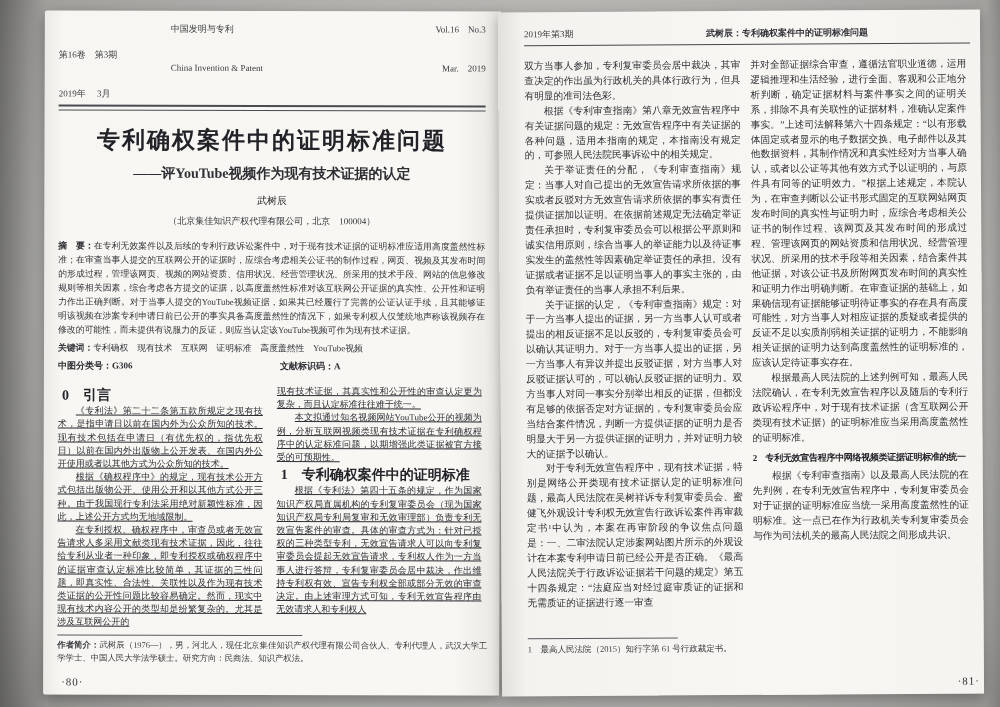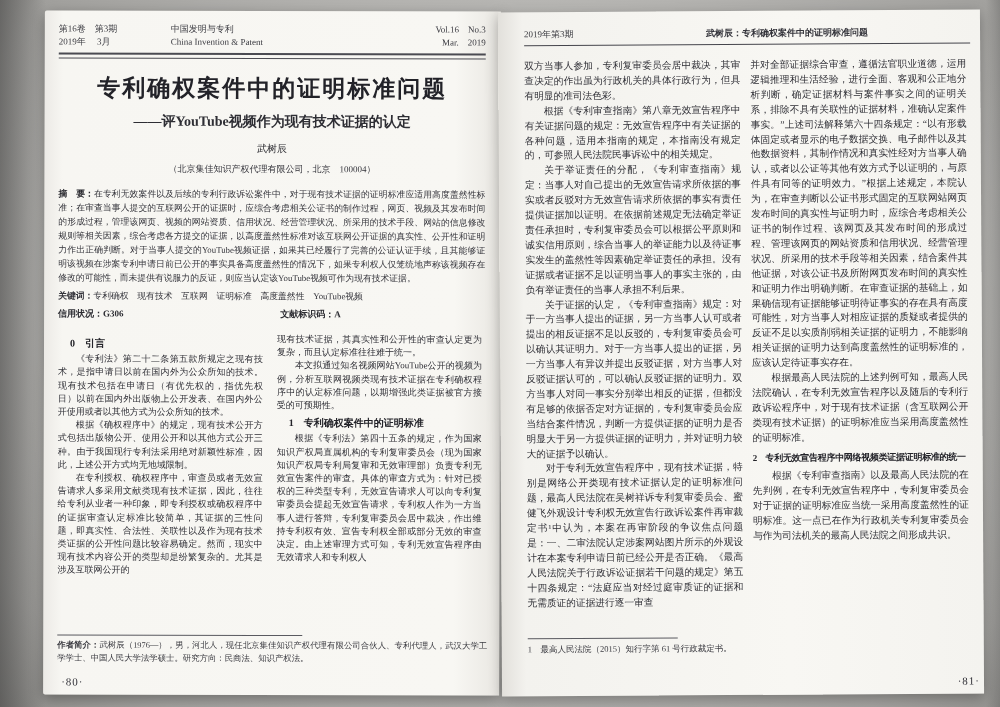--- a/index.html
+++ b/index.html
@@ -25,41 +25,41 @@
     background:linear-gradient(90deg,#e2e0db 0%,#f3f2ee 5%,#f8f7f3 60%,#f4f3ef 100%);
     box-shadow:0 4px 14px rgba(0,0,0,.3);
     transform:rotate(-0.35deg);
   }
   .inner{position:relative;width:100%;height:100%;box-sizing:border-box;}
   .page.left .inner{padding:12px 15px 0 14px;}
   .page.right .inner{padding:16px 10px 0 26px;}
 
   
   .jhead{display:flex;justify-content:space-between;font-size:9px;line-height:13px;color:#3a3a40;}
-  .jhead .hl{width:112px;}
+  .jhead .hl{width:112px;margin-top:26px;}
   .jhead .hc{flex:1;text-align:left;}
   .jhead .hr{width:92px;text-align:right;}
   .dbl-rule{margin-top:4px;height:3px;border-top:2px solid #4b4b52;border-bottom:1px solid #4b4b52;}
 
   .art-title{margin-top:14px;text-align:center;font-size:23px;font-weight:bold;letter-spacing:2px;color:#222228;}
   .art-subtitle{margin-top:9px;text-align:center;font-size:14px;font-weight:bold;color:#2e2e34;}
   .art-author{margin-top:11px;text-align:center;font-size:10px;}
   .art-affil{margin-top:7px;text-align:center;font-size:9px;color:#33333a;}
 
   .abstract{margin-top:11px;font-size:8.8px;line-height:14px;text-align:justify;color:#33333a;}
   .abstract b{color:#26262c;}
   .kw-line{margin-top:5px;font-size:8.8px;line-height:13px;color:#33333a;}
   .clc-row{display:flex;margin-top:5px;font-size:9px;font-weight:bold;color:#2c2c32;}
   .clc-row .clc{width:52%;}
 
   .cols{display:flex;gap:14px;margin-top:12px;}
   .col{width:205px;font-size:9px;line-height:13.2px;text-align:justify;color:#2e2e35;}
-  .col p{margin:0;text-indent:2em;}
+  .col p{margin:0;text-indent:2em;text-decoration:underline;}
   .col p.cont{text-indent:0;}
-  .sec-heading{font-weight:bold;margin:4px 12px 3px;font-size:10px;color:#232329;}
+  .sec-heading{font-weight:bold;margin:4px 4px 3px;font-size:14px;color:#232329;}
 
   .lfoot{position:absolute;left:14px;bottom:30px;width:430px;font-size:8.4px;line-height:12.5px;color:#3a3a40;text-align:justify;}
   .lfoot .sep{width:245px;border-top:1px solid #5a5a60;margin-bottom:4px;}
   .pageno{position:absolute;bottom:7px;font-size:11px;color:#2e2e35;letter-spacing:1px;}
   .pageno.pl{left:18px;}
   .pageno.pr{right:4px;}
 
   
   .rhead{display:flex;font-size:9px;line-height:12px;color:#3a3a40;}
   .rhead .issue{width:150px;}
@@ -98,21 +98,21 @@
       <div class="art-author">武树辰</div>
       <div class="art-affil">（北京集佳知识产权代理有限公司，北京　100004）</div>
 
       <div class="abstract">
         <b>摘　要：</b><span>在专利无效案件以及后续的专利行政诉讼案件中，对于现有技术证据的证明标准应适用高度盖然性标准；在审查当事人提交的互联网公开的证据时，应综合考虑相关公证书的制作过程，网页、视频及其发布时间的形成过程，管理该网页、视频的网站资质、信用状况、经营管理状况、所采用的技术手段、网站的信息修改规则等相关因素，综合考虑各方提交的证据，以高度盖然性标准对该互联网公开证据的真实性、公开性和证明力作出正确判断。对于当事人提交的YouTube视频证据，如果其已经履行了完善的公证认证手续，且其能够证明该视频在涉案专利申请日前已公开的事实具备高度盖然性的情况下，如果专利权人仅笼统地声称该视频存在修改的可能性，而未提供有说服力的反证，则应当认定该YouTube视频可作为现有技术证据。</span>
       </div>
       <div class="kw-line">
         <b>关键词：</b><span>专利确权　现有技术　互联网　证明标准　高度盖然性　YouTube视频</span>
       </div>
       <div class="clc-row">
-        <div class="clc">信用状况：G306</div>
+        <div class="clc">中图分类号：G306</div>
         <div>文献标识码：A</div>
       </div>
 
       <div class="cols">
         <div class="col">
           <div class="sec-heading">0　引言</div>
           <p>《专利法》第二十二条第五款所规定之现有技术，是指申请日以前在国内外为公众所知的技术。现有技术包括在申请日（有优先权的，指优先权日）以前在国内外出版物上公开发表、在国内外公开使用或者以其他方式为公众所知的技术。</p>
           <p>根据《确权程序中》的规定，现有技术公开方式包括出版物公开、使用公开和以其他方式公开三种。由于我国现行专利法采用绝对新颖性标准，因此，上述公开方式均无地域限制。</p>
           <p>在专利授权、确权程序中，审查员或者无效宣告请求人多采用文献类现有技术证据，因此，往往给专利从业者一种印象，即专利授权或确权程序中的证据审查认定标准比较简单，其证据的三性问题，即真实性、合法性、关联性以及作为现有技术类证据的公开性问题比较容易确定。然而，现实中现有技术内容公开的类型却是纷繁复杂的。尤其是涉及互联网公开的</p>
         </div>

